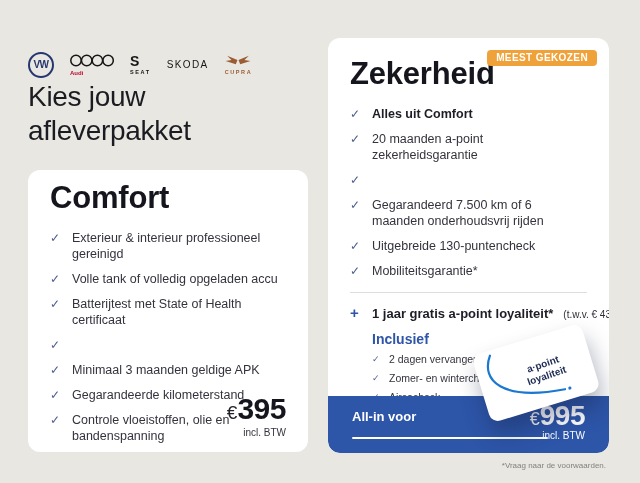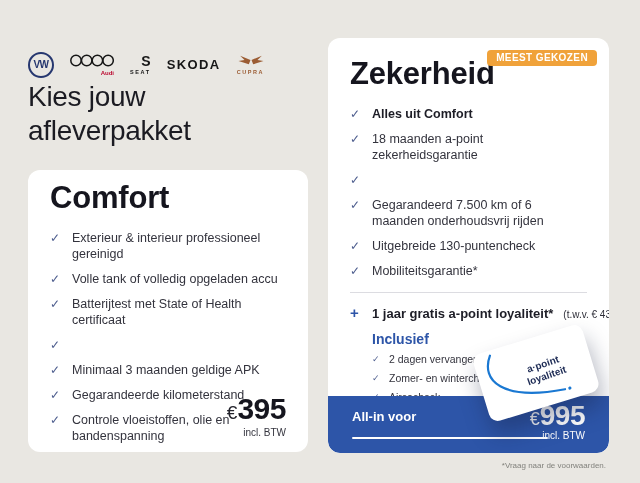--- a/index.html
+++ b/index.html
@@ -7,30 +7,30 @@
   body {
     font-family: "Liberation Sans", sans-serif;
     background: #e9e7e2;
     color: #1d1d26;
     overflow: hidden;
   }
   .stage { position: relative; width: 640px; height: 483px; background: #e9e7e2; }
 
   
   .brandbar { position: absolute; left: 28px; top: 26px; display: flex; align-items: center; gap: 16px; height: 36px; }
-  .brand { display: flex; flex-direction: column; align-items: flex-end; gap: 2px; margin-top: 41px; }
+  .brand { display: flex; flex-direction: column; align-items: flex-start; gap: 2px; margin-top: 41px; }
   .vw-circle {
     width: 26px; height: 26px; border: 2px solid #26376f; border-radius: 50%;
     display: flex; align-items: center; justify-content: center;
     font-size: 10px; font-weight: bold; color: #26376f; letter-spacing: -0.5px;
   }
   .audi-word { font-size: 6px; color: #bb0a30; font-weight: bold; }
   .seat-s { font-size: 14px; font-weight: 800; color: #161616; line-height: 12px; }
   .seat-word, .cupra-word { font-size: 5.5px; font-weight: bold; letter-spacing: 1.6px; color: #161616; }
-  .skoda-word { font-size: 13px; font-weight: 700; letter-spacing: 1.4px; color: #161616; }
+  .skoda-word { font-size: 10px; font-weight: 400; letter-spacing: 1.4px; color: #161616; }
   .cupra-word { color: #9b5c33; }
 
   
   .headline {
     position: absolute; left: 28px; top: 80px;
     font-size: 28px; line-height: 34px; font-weight: 500; color: #1b1b22;
     letter-spacing: -0.3px;
   }
 
   
@@ -182,21 +182,21 @@
   <section class="card card-zekerheid">
     <div class="badge">MEEST GEKOZEN</div>
     <h2 class="card-title">Zekerheid</h2>
     <ul class="checklist">
       <li class="bold-item">
           <span class="chk">✓</span>
           <span class="txt">Alles uit Comfort</span>
         </li>
       <li>
           <span class="chk">✓</span>
-          <span class="txt">18 maanden a-point zekerheidsgarantie</span>
+          <span class="txt">20 maanden a-point zekerheidsgarantie</span>
         </li>
       <li>
           <span class="chk">✓</span>
         </li>
       <li>
           <span class="chk">✓</span>
           <span class="txt">Gegarandeerd 7.500 km of 6 maanden onderhoudsvrij rijden</span>
         </li>
       <li>
           <span class="chk">✓</span>

